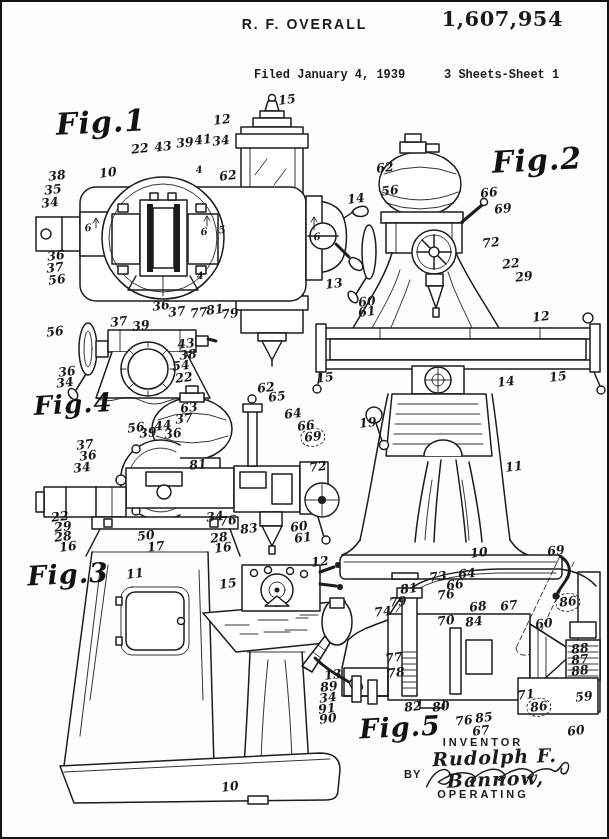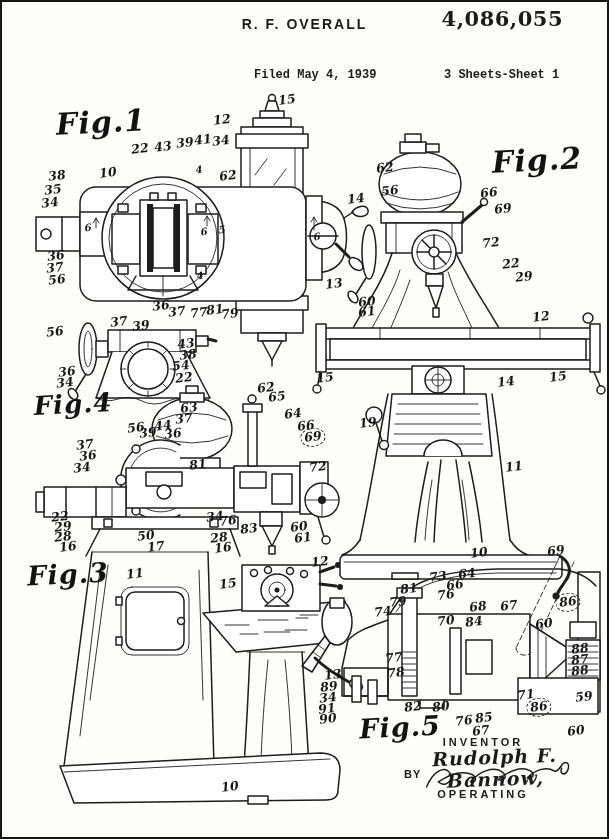--- a/index.html
+++ b/index.html
@@ -40,22 +40,22 @@
   svg .fw{fill:#fff;}
   svg .dk{fill:#1d1d1d;stroke:none;}
   svg .dash{stroke-dasharray:5 3;}
 </style>
 </head>
 <body>
 
 <div class="sheet">
 
   <div class="hdr-name">R. F. OVERALL</div>
-  <div class="hdr-num">4,086,055</div>
-  <div class="hdr-filed">Filed May 4, 1939</div>
+  <div class="hdr-num">1,607,954</div>
+  <div class="hdr-filed">Filed January 4, 1939</div>
   <div class="hdr-sheet">3 Sheets-Sheet 1</div>
 
   <svg class="art" width="609" height="839" viewBox="0 0 609 839">
     <defs>
       <pattern id="h1" patternUnits="userSpaceOnUse" width="5" height="5" patternTransform="rotate(45)">
         <rect width="5" height="5" fill="#fff"></rect>
         <line x1="0" y1="0" x2="0" y2="5" stroke="#2a2a2a" stroke-width="1.2"></line>
       </pattern>
       <pattern id="h2" patternUnits="userSpaceOnUse" width="4" height="4" patternTransform="rotate(135)">
         <rect width="4" height="4" fill="#fff"></rect>

